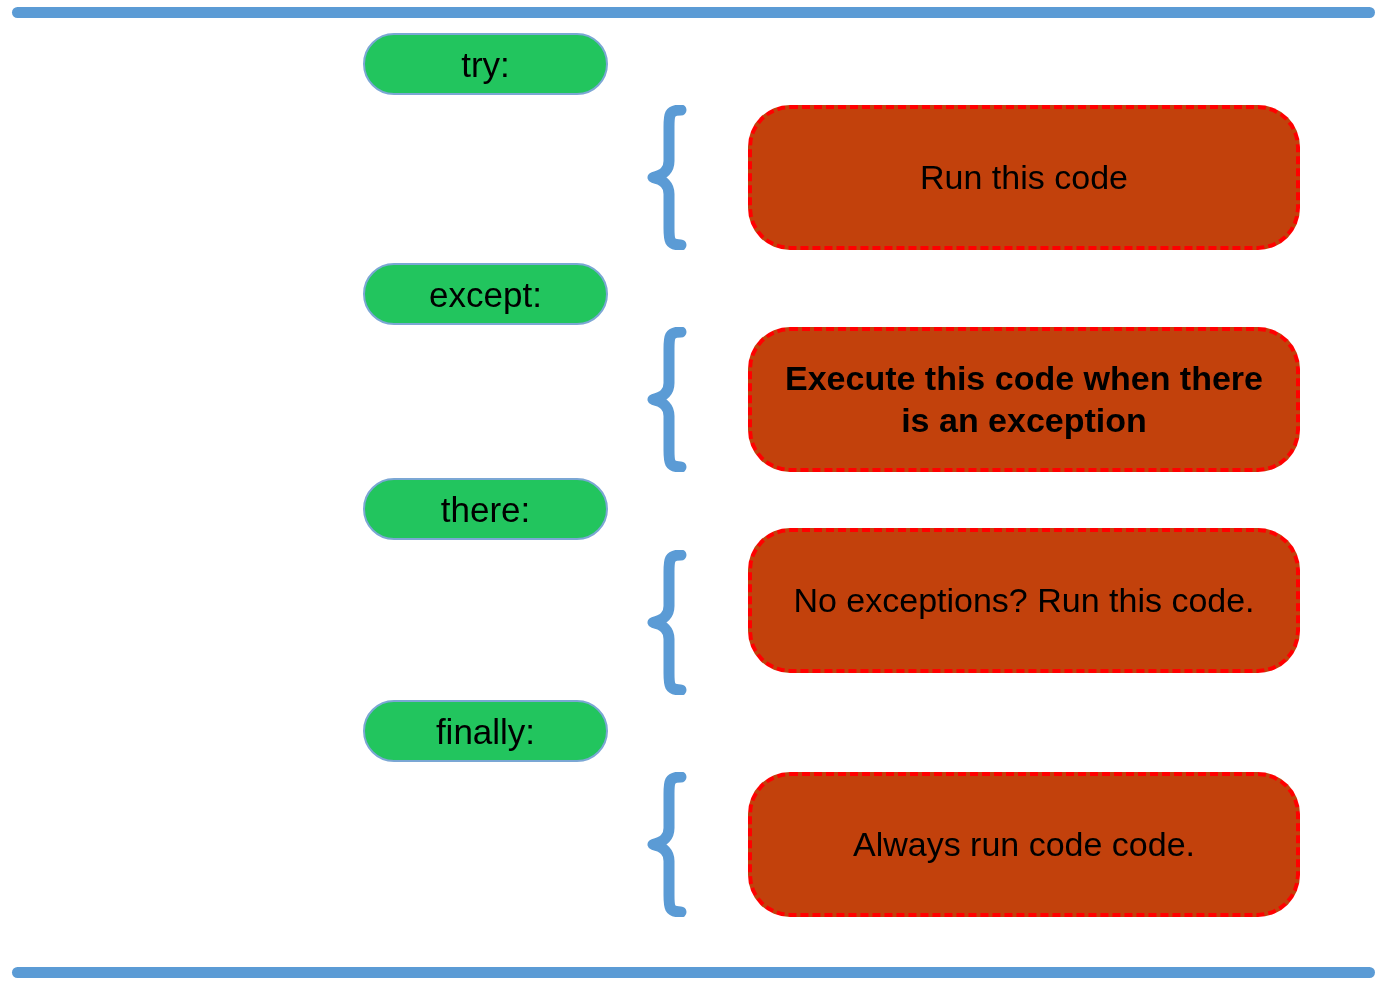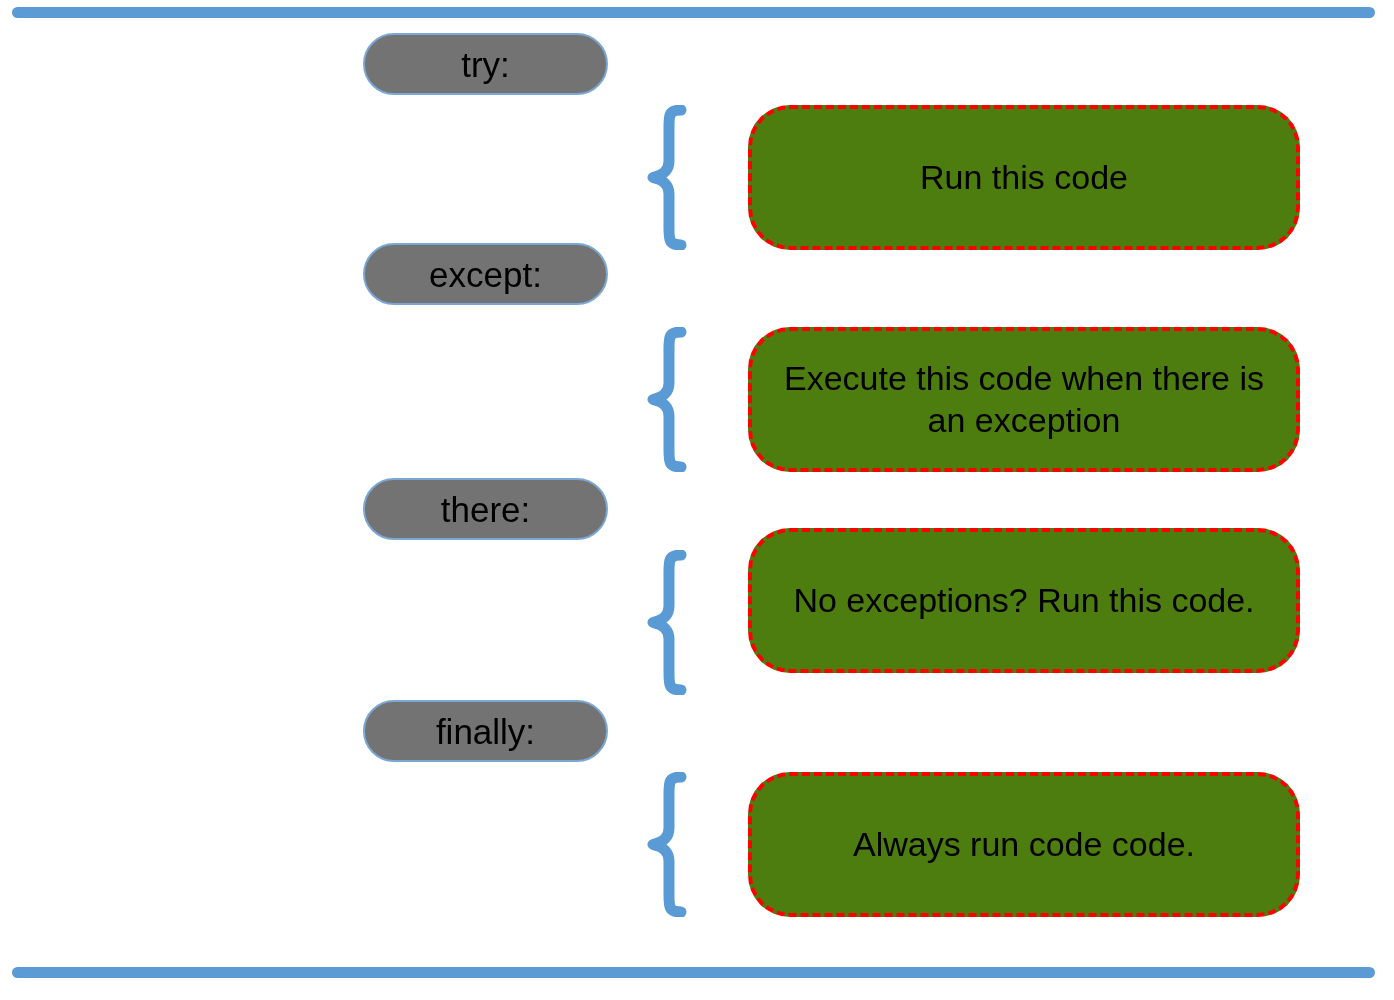--- a/index.html
+++ b/index.html
@@ -33,21 +33,21 @@
 
   
   .pill {
     position: absolute;
     left: 363px;
     width: 245px;
     height: 62px;
     box-sizing: border-box;
     border: 2px solid #7BA7D4;
     border-radius: 31px;
-    background: #737373;
+    background: #22c55e;
     display: flex;
     align-items: center;
     justify-content: center;
   }
   .pill-label {
     font-size: 35px;
     color: #000000;
     line-height: 1;
     letter-spacing: 0px;
   }
@@ -66,21 +66,21 @@
   .brace svg { display: block; }
 
   
   .callout {
     position: absolute;
     left: 748px;
     width: 552px;
     box-sizing: border-box;
     border: 4px dashed #FF0000;
     border-radius: 42px;
-    background: #4d7c0f;
+    background: #c2410c;
     display: flex;
     align-items: center;
     justify-content: center;
     text-align: center;
     padding: 0 26px;
   }
   .callout-text {
     font-size: 34px;
     color: #000000;
     line-height: 1.22;
@@ -98,29 +98,29 @@
   </div>
   <div class="brace" style="top:105px;height:145px;">
     <svg width="46" height="145" viewBox="0 0 46 145" aria-hidden="true">
       <path d="M38 5 C 26 5, 26 10, 26 22 L 26 56 C 26 66, 20 70, 10 72.5 C 20 75, 26 79, 26 89 L 26 123 C 26 135, 26 140, 38 140" fill="none" stroke="#5B9BD5" stroke-width="11" stroke-linecap="round" stroke-linejoin="round"></path>
     </svg>
   </div>
   <div class="callout" style="top:105px;height:145px;">
     <span class="callout-text">Run this code</span>
   </div>
 
-  <div class="pill" style="top:243px;justify-content:center;">
+  <div class="pill" style="top:263px;justify-content:center;">
     <span class="pill-label">except:</span>
   </div>
   <div class="brace" style="top:327px;height:145px;">
     <svg width="46" height="145" viewBox="0 0 46 145" aria-hidden="true">
       <path d="M38 5 C 26 5, 26 10, 26 22 L 26 56 C 26 66, 20 70, 10 72.5 C 20 75, 26 79, 26 89 L 26 123 C 26 135, 26 140, 38 140" fill="none" stroke="#5B9BD5" stroke-width="11" stroke-linecap="round" stroke-linejoin="round"></path>
     </svg>
   </div>
-  <div class="callout" style="top:327px;height:145px;">
+  <div class="callout" style="top:327px;height:145px;font-weight:bold;">
     <span class="callout-text">Execute this code when there is an exception</span>
   </div>
 
   <div class="pill" style="top:478px;">
     <span class="pill-label">there:</span>
   </div>
   <div class="brace" style="top:550px;height:145px;">
     <svg width="46" height="145" viewBox="0 0 46 145" aria-hidden="true">
       <path d="M38 5 C 26 5, 26 10, 26 22 L 26 56 C 26 66, 20 70, 10 72.5 C 20 75, 26 79, 26 89 L 26 123 C 26 135, 26 140, 38 140" fill="none" stroke="#5B9BD5" stroke-width="11" stroke-linecap="round" stroke-linejoin="round"></path>
     </svg>

